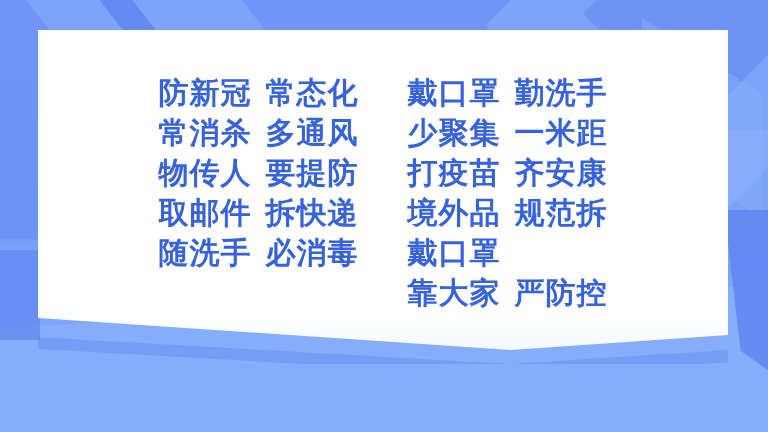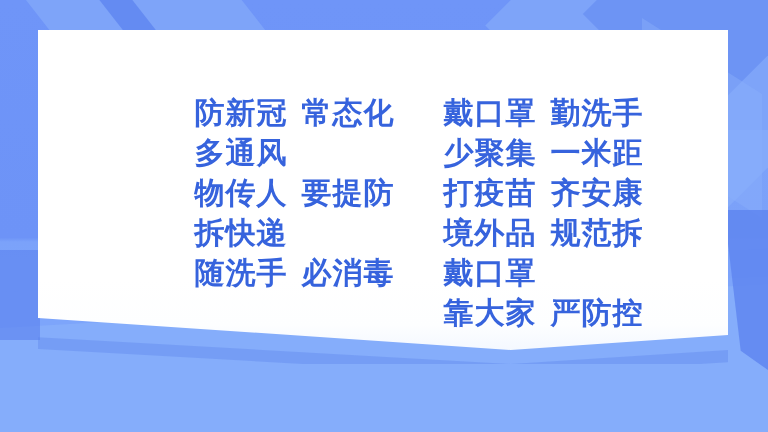--- a/index.html
+++ b/index.html
@@ -146,23 +146,22 @@
   .slogan-wrap {
     position: absolute;
     left: 38px;
     top: 30px;
     width: 690px;
     height: 320px;
     display: flex;
     align-items: flex-start;
     justify-content: center;
     gap: 49px;
-    padding-top: 64px;
+    padding-top: 44px;
     box-sizing: border-box;
-    margin-left: 36px;
   }
   .slogan-col {
     display: flex;
     flex-direction: column;
     gap: 2px;
   }
   .slogan-line {
     display: flex;
     gap: 14px;
     color: #3663dd;
@@ -202,27 +201,29 @@
   <div class="card"></div>
 
   <div class="slogan-wrap">
 
     <div class="slogan-col">
       <div class="slogan-line">
         <span class="slogan-part">防新冠</span>
         <span class="slogan-part">常态化</span>
       </div>
       <div class="slogan-line">
+        <span class="slogan-part">常消杀</span>
         <span class="slogan-part">多通风</span>
       </div>
       <div class="slogan-line">
         <span class="slogan-part">物传人</span>
         <span class="slogan-part">要提防</span>
       </div>
       <div class="slogan-line">
+        <span class="slogan-part">取邮件</span>
         <span class="slogan-part">拆快递</span>
       </div>
       <div class="slogan-line">
         <span class="slogan-part">随洗手</span>
         <span class="slogan-part">必消毒</span>
       </div>
     </div>
 
     <div class="slogan-col">
       <div class="slogan-line">

